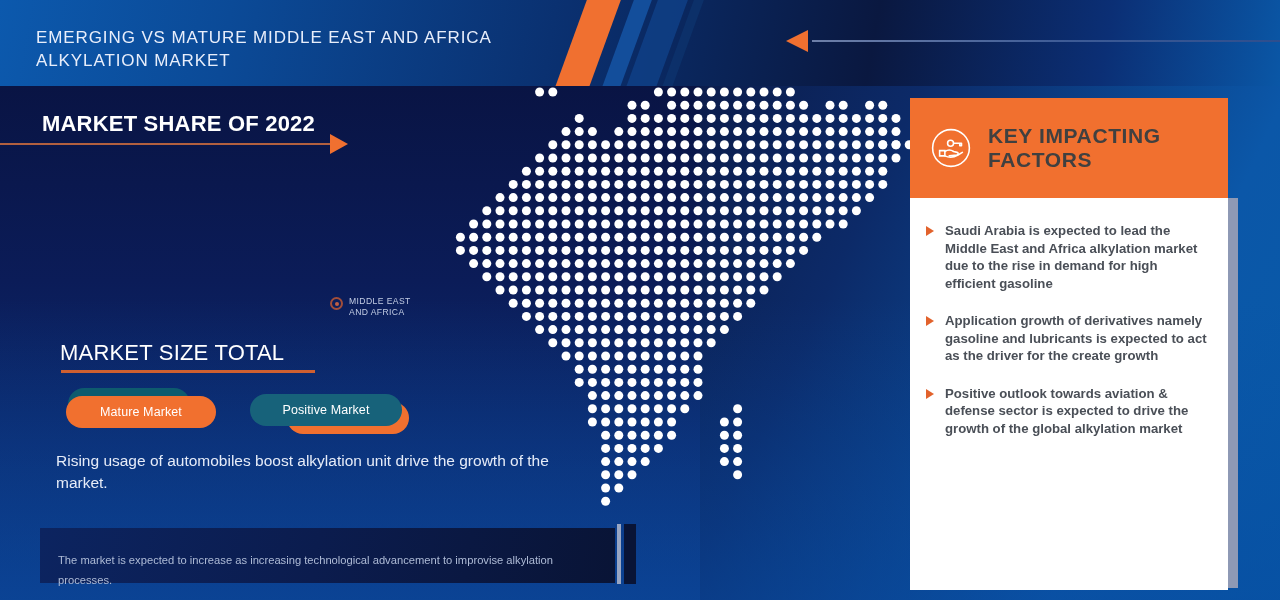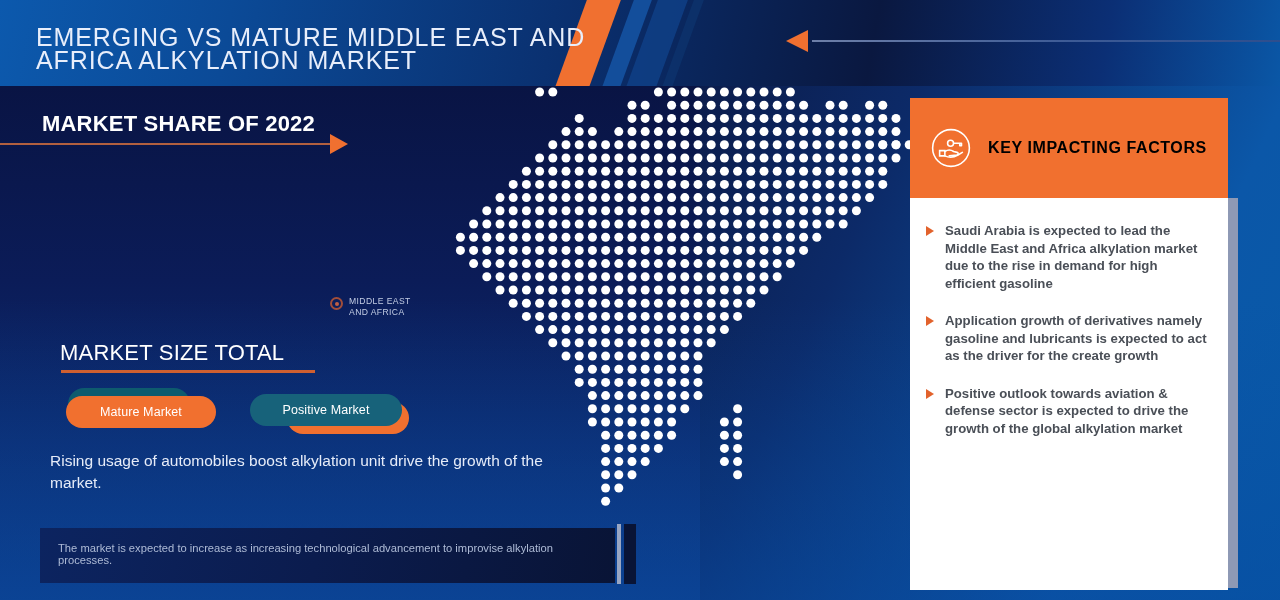--- a/index.html
+++ b/index.html
@@ -34,21 +34,21 @@
   
   .header-band {
     position: absolute; left: 0; top: 0; width: 1280px; height: 86px;
     background: linear-gradient(100deg, #0c59ad 0%, #0b4a97 18%, #0a2f6e 45%, #0a1840 68%, #0b2f75 86%, #0a57a6 100%);
     overflow: hidden;
   }
   .header-title {
     position: absolute; left: 36px; top: 26px;
     width: 560px;
     color: #e8eefb;
-    font-size: 25px;
+    font-size: 17px;
     font-weight: 400;
     letter-spacing: 0.9px;
     line-height: 23px;
     text-transform: uppercase;
   }
   
   .hstripe {
     position: absolute; top: -40px; height: 200px;
     transform: skewX(-20deg);
   }
@@ -137,53 +137,53 @@
   .pill-shadow { position: absolute; height: 32px; border-radius: 16px; }
 
   .mature-back  { left: 8px;  top: 0px;  width: 122px; background: #0e5b6e; }
   .mature-front { left: 6px;  top: 8px;  width: 150px; background: #f1702f; }
 
   .emerging-back  { left: 227px; top: 14px; width: 122px; background: #f1702f; }
   .emerging-front { left: 190px; top: 6px;  width: 152px; background: #17627a; }
 
   
   .desc-text {
-    position: absolute; left: 50px; top: 450px; width: 500px;
+    position: absolute; left: 56px; top: 450px; width: 500px;
     color: #e6ecf8; font-size: 15.5px; line-height: 22px;
   }
 
   
   .footer-box {
     position: absolute; left: 40px; top: 528px; width: 575px; height: 55px;
     background: linear-gradient(100deg, #0c2460 0%, #0b1c4e 48%, #091436 100%);
   }
   .footer-text {
-    position: absolute; left: 18px; top: 14px; width: 545px;
-    color: #aebbd6; font-size: 11.2px; line-height: 12px;
+    position: absolute; left: 18px; top: 22px; width: 545px;
+    color: #aebbd6; font-size: 11.2px; line-height: 20px;
   }
   .footer-bar-a { position: absolute; left: 617px; top: 524px; width: 4px; height: 60px; background: #9aa6c2; }
   .footer-bar-b { position: absolute; left: 624px; top: 524px; width: 12px; height: 60px; background: #091436; }
 
   
   .kf-shadow {
     position: absolute; left: 1228px; top: 198px; width: 10px; height: 390px;
     background: #8e99b5;
   }
   .kf-card {
     position: absolute; left: 910px; top: 98px; width: 318px; height: 492px;
     background: #ffffff;
     overflow: hidden;
   }
   .kf-header {
     height: 100px; background: #f1702f;
     display: flex; align-items: center; padding-left: 20px; gap: 16px;
   }
   .kf-icon { width: 42px; height: 42px; flex: none; }
   .kf-title {
-    color: #000000; font-size: 16px; font-weight: 700;
+    color: #404040; font-size: 21px; font-weight: 700;
     letter-spacing: .6px; text-transform: uppercase;
   }
   .kf-list { padding: 24px 18px 0 16px; }
   .kf-item { display: flex; gap: 11px; margin-bottom: 20px; font-weight: bold; }
   .kf-bullet { flex: none; margin-top: 4px; }
   .kf-bullet svg { display: block; }
   .kf-text { color: #4a4f57; font-size: 13.2px; line-height: 17.5px; }
 </style>
 </head>
 <body>

